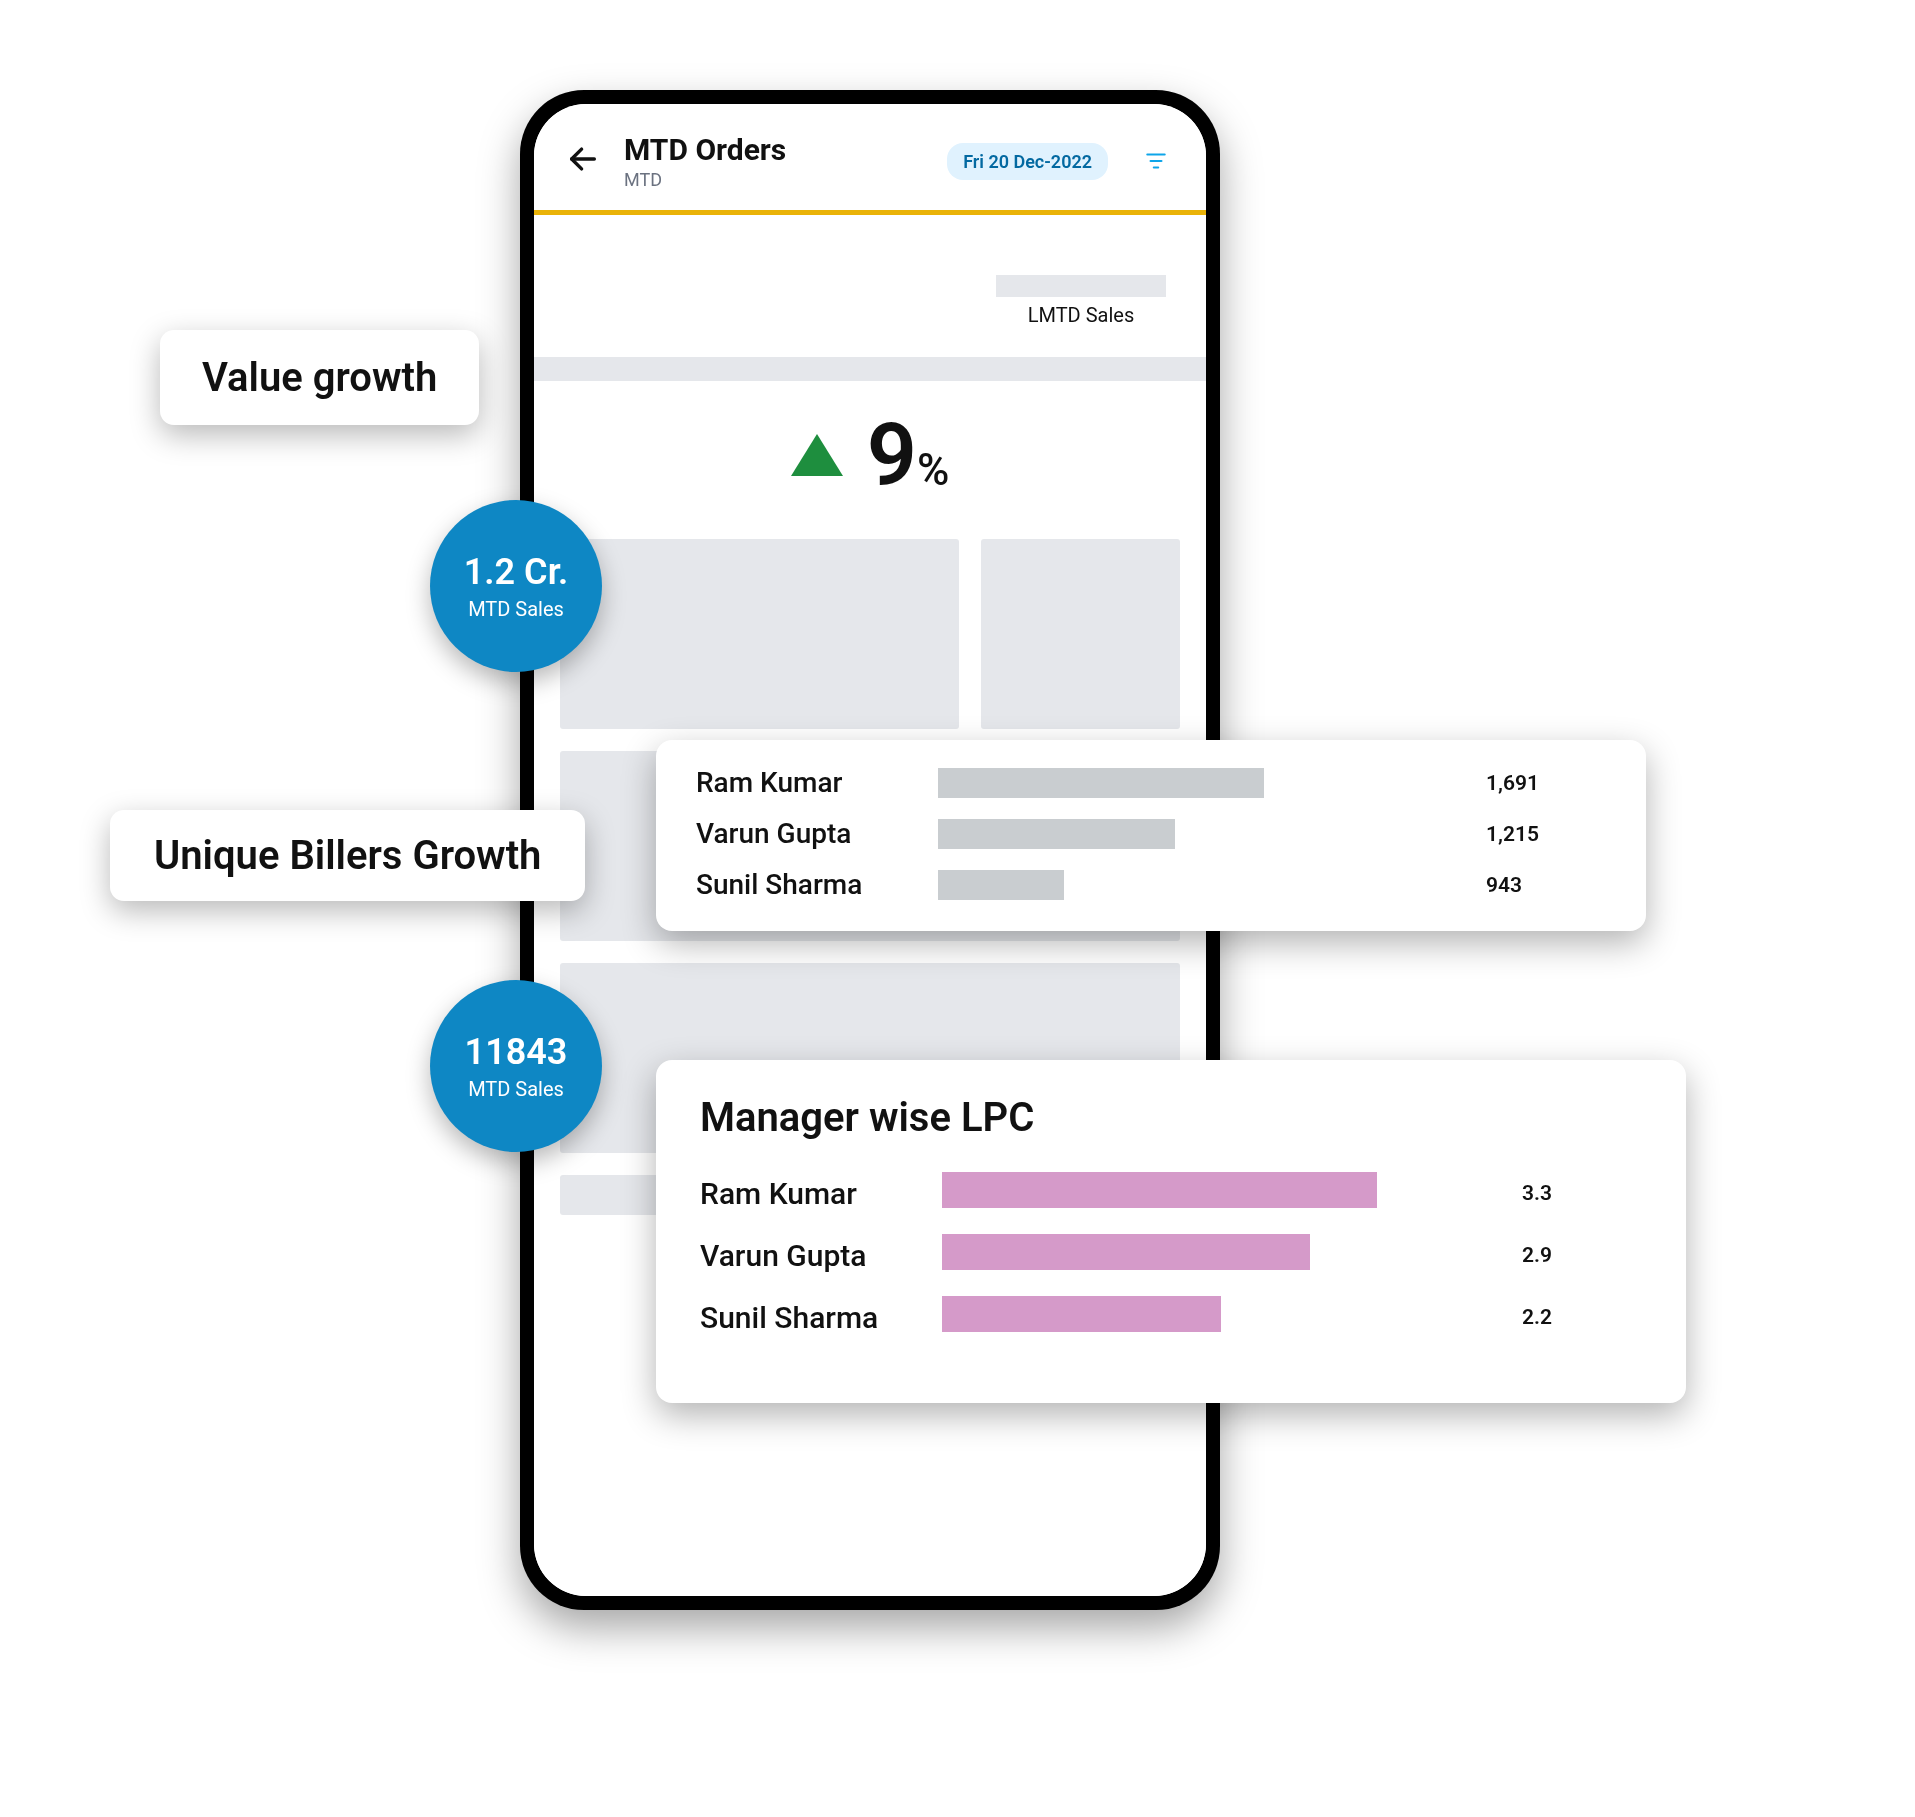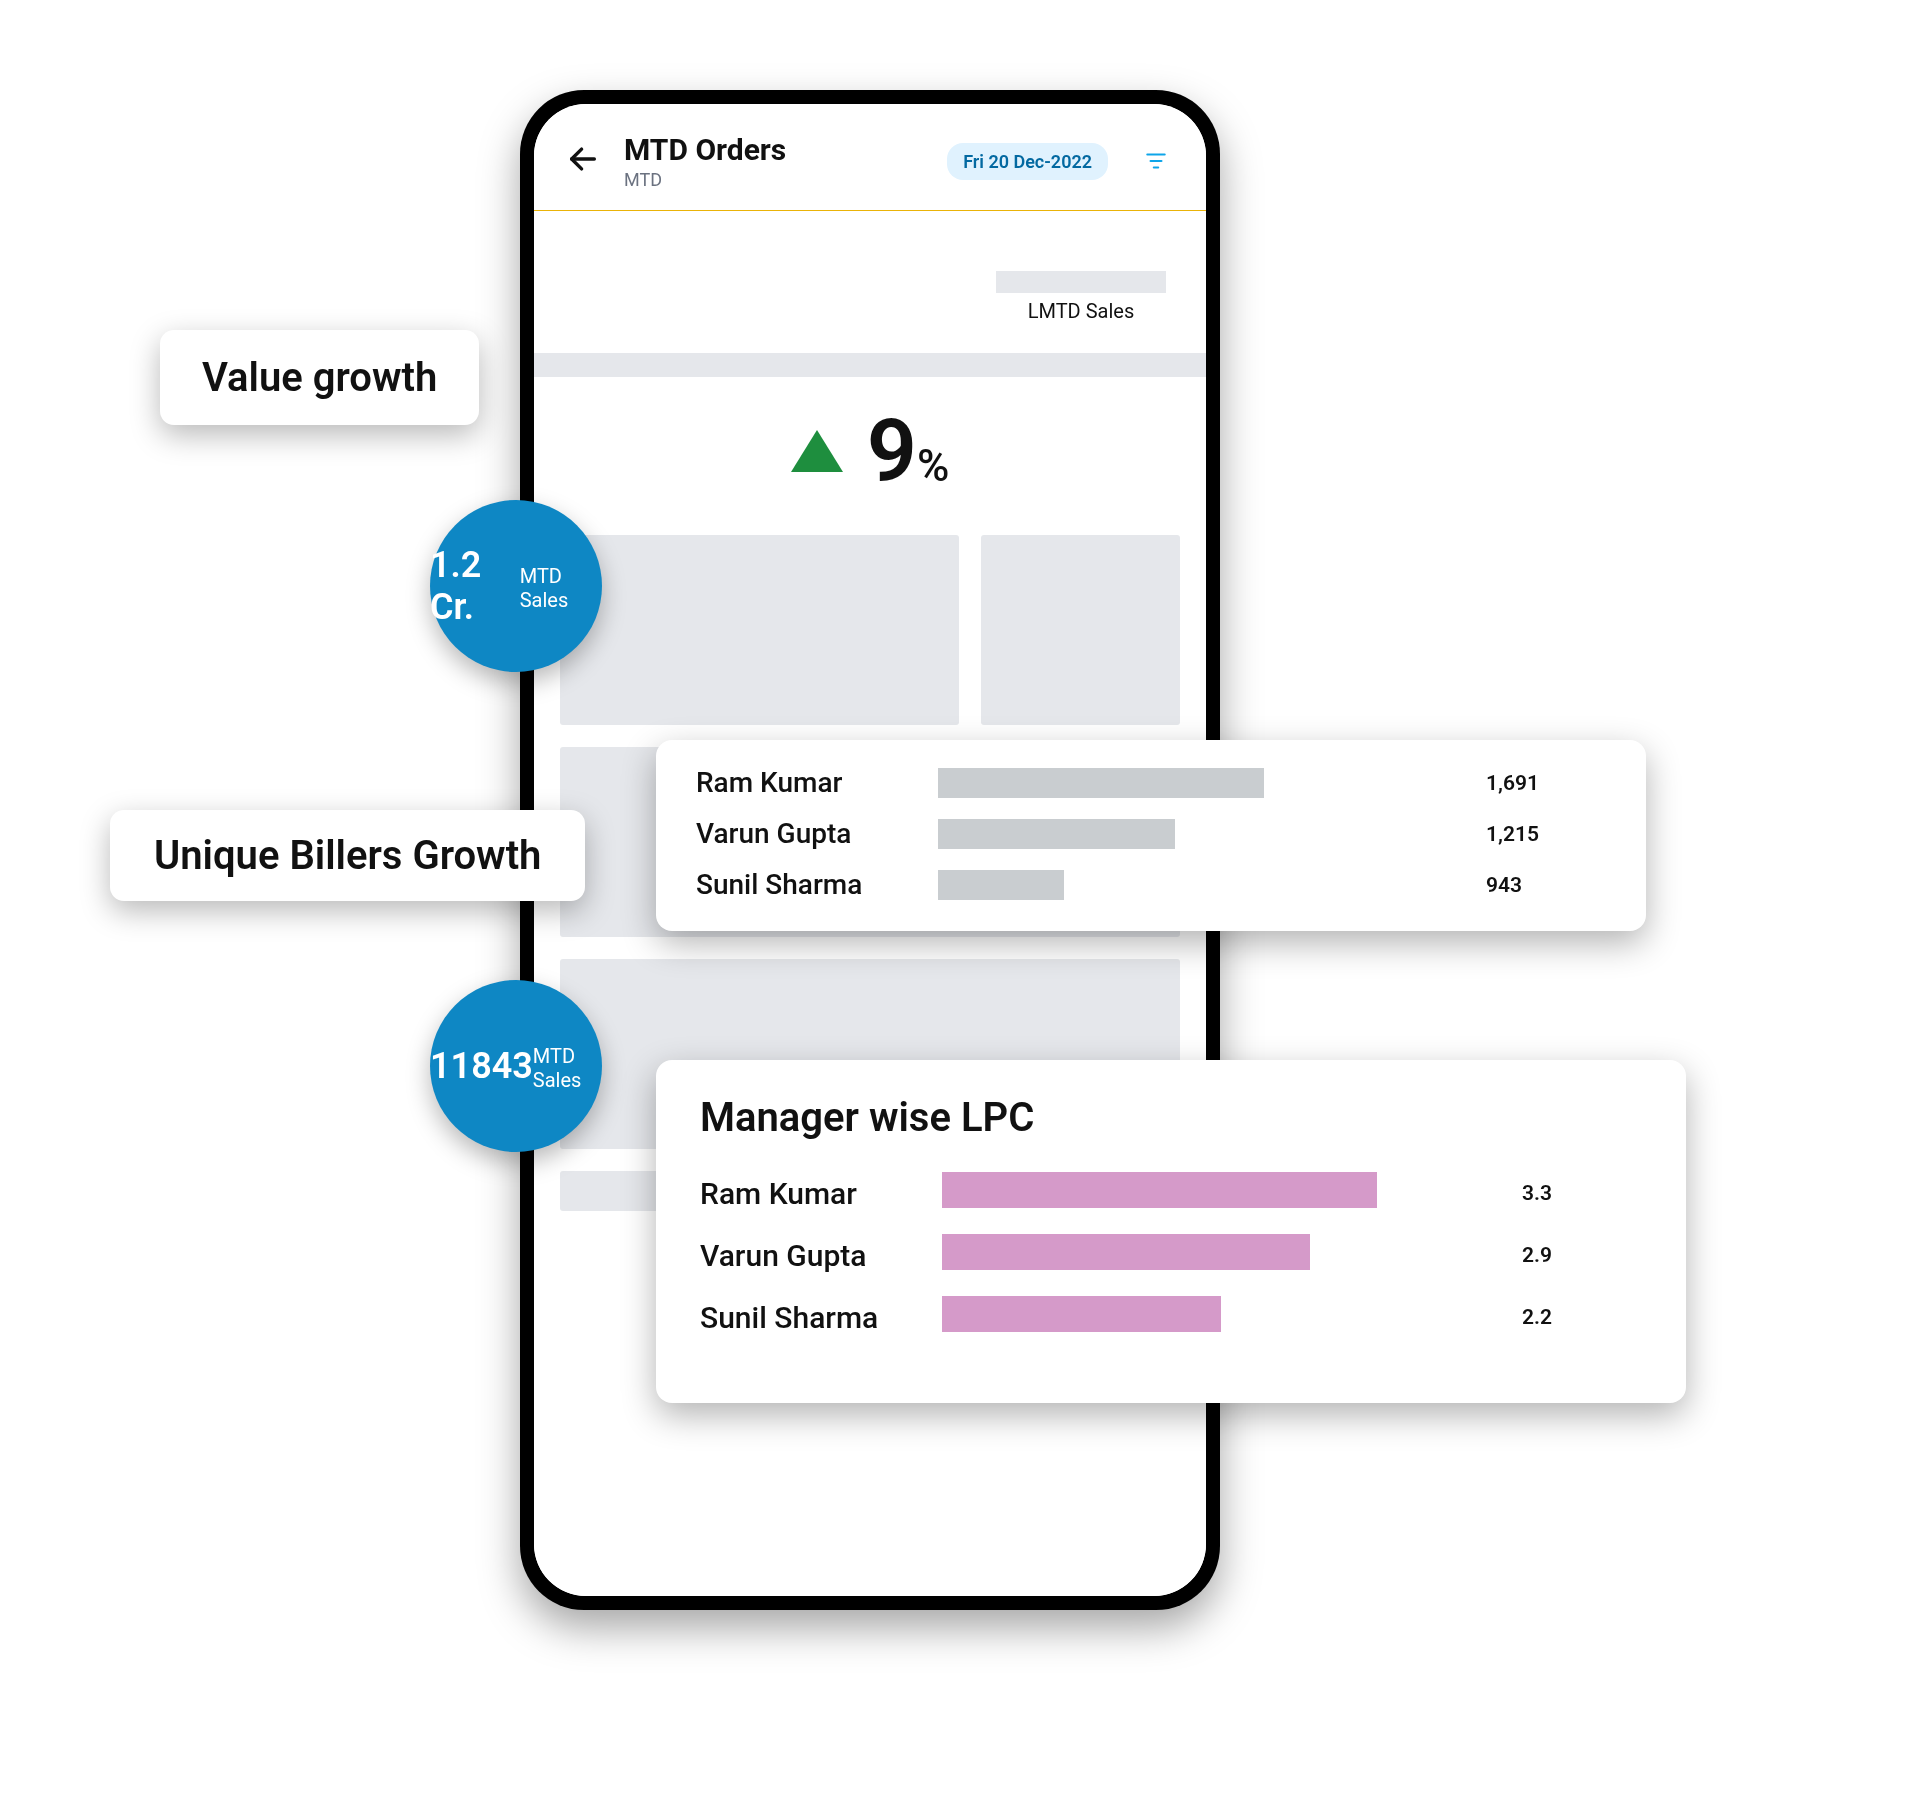--- a/index.html
+++ b/index.html
@@ -36,21 +36,21 @@
     border-radius: 52px;
     overflow: hidden;
     display: flex;
     flex-direction: column;
   }
   .phone-header {
     display: flex;
     align-items: center;
     gap: 24px;
     padding: 28px 32px 20px 32px;
-    border-bottom: 1px solid #eab308;
+    border-bottom: 5px solid #eab308;
     background: #fff;
   }
   .back-arrow {
     font-size: 34px;
     color: #111;
     line-height: 1;
     cursor: pointer;
   }
   .header-titles { flex: 1; }
   .header-title { font-weight: 700; font-size: 30px; color: #111; }
@@ -124,21 +124,21 @@
   .card-label { font-size: 40px; font-weight:600; }
   .card-vg { left: 30px; top: 240px; }
   .card-ubg { left: -20px; top: 720px; padding: 22px 44px; }
   .card-ubg .card-label { font-size: 40px; }
 
   .circle-metric {
     position:absolute;
     width: 172px; height: 172px;
     background:#0e87c4;
     border-radius: 50%;
-    display:flex;flex-direction:row;align-items:center;justify-content:center;
+    display:flex;flex-direction:column;align-items:center;justify-content:center;
     color:#fff;
     box-shadow: 0 10px 24px rgba(0,0,0,0.28);
   }
   .circle-metric .cv { font-size: 36px; font-weight:600; }
   .circle-metric .cl { font-size: 20px; margin-top:4px; }
   .circle1 { left: 300px; top: 410px; }
   .circle2 { left: 300px; top: 890px; }
 
   .chart-card {
     position:absolute;

